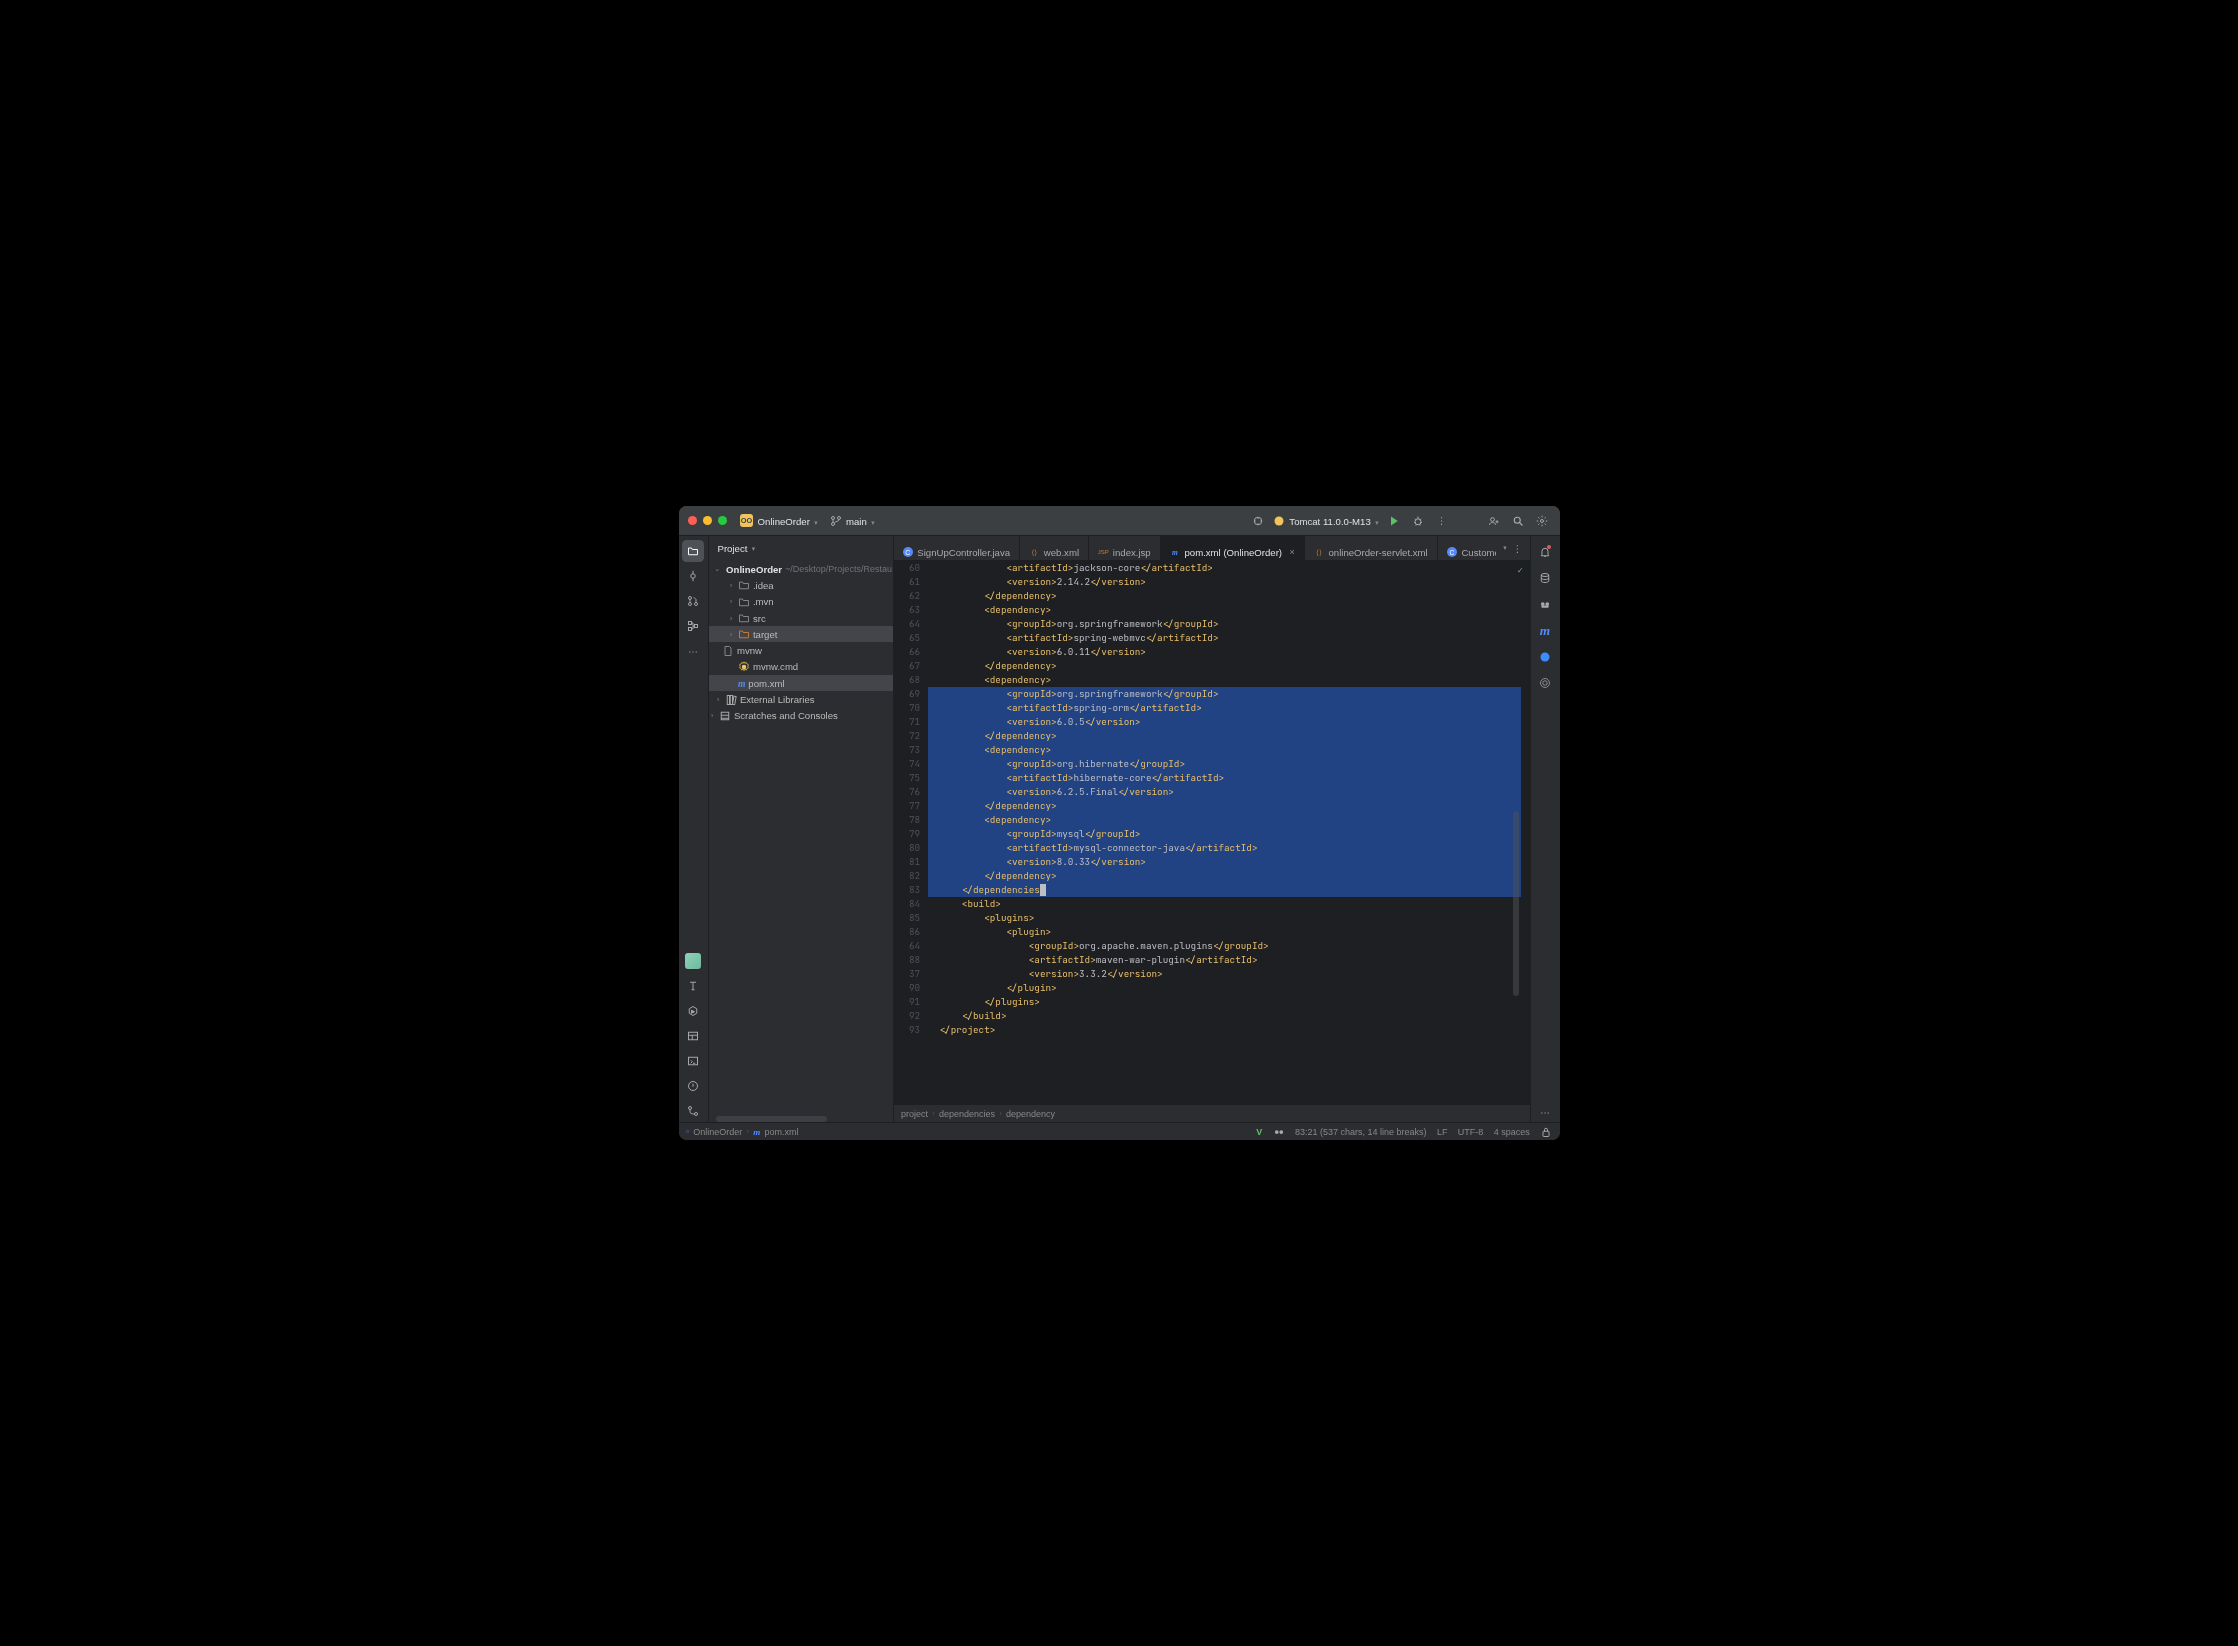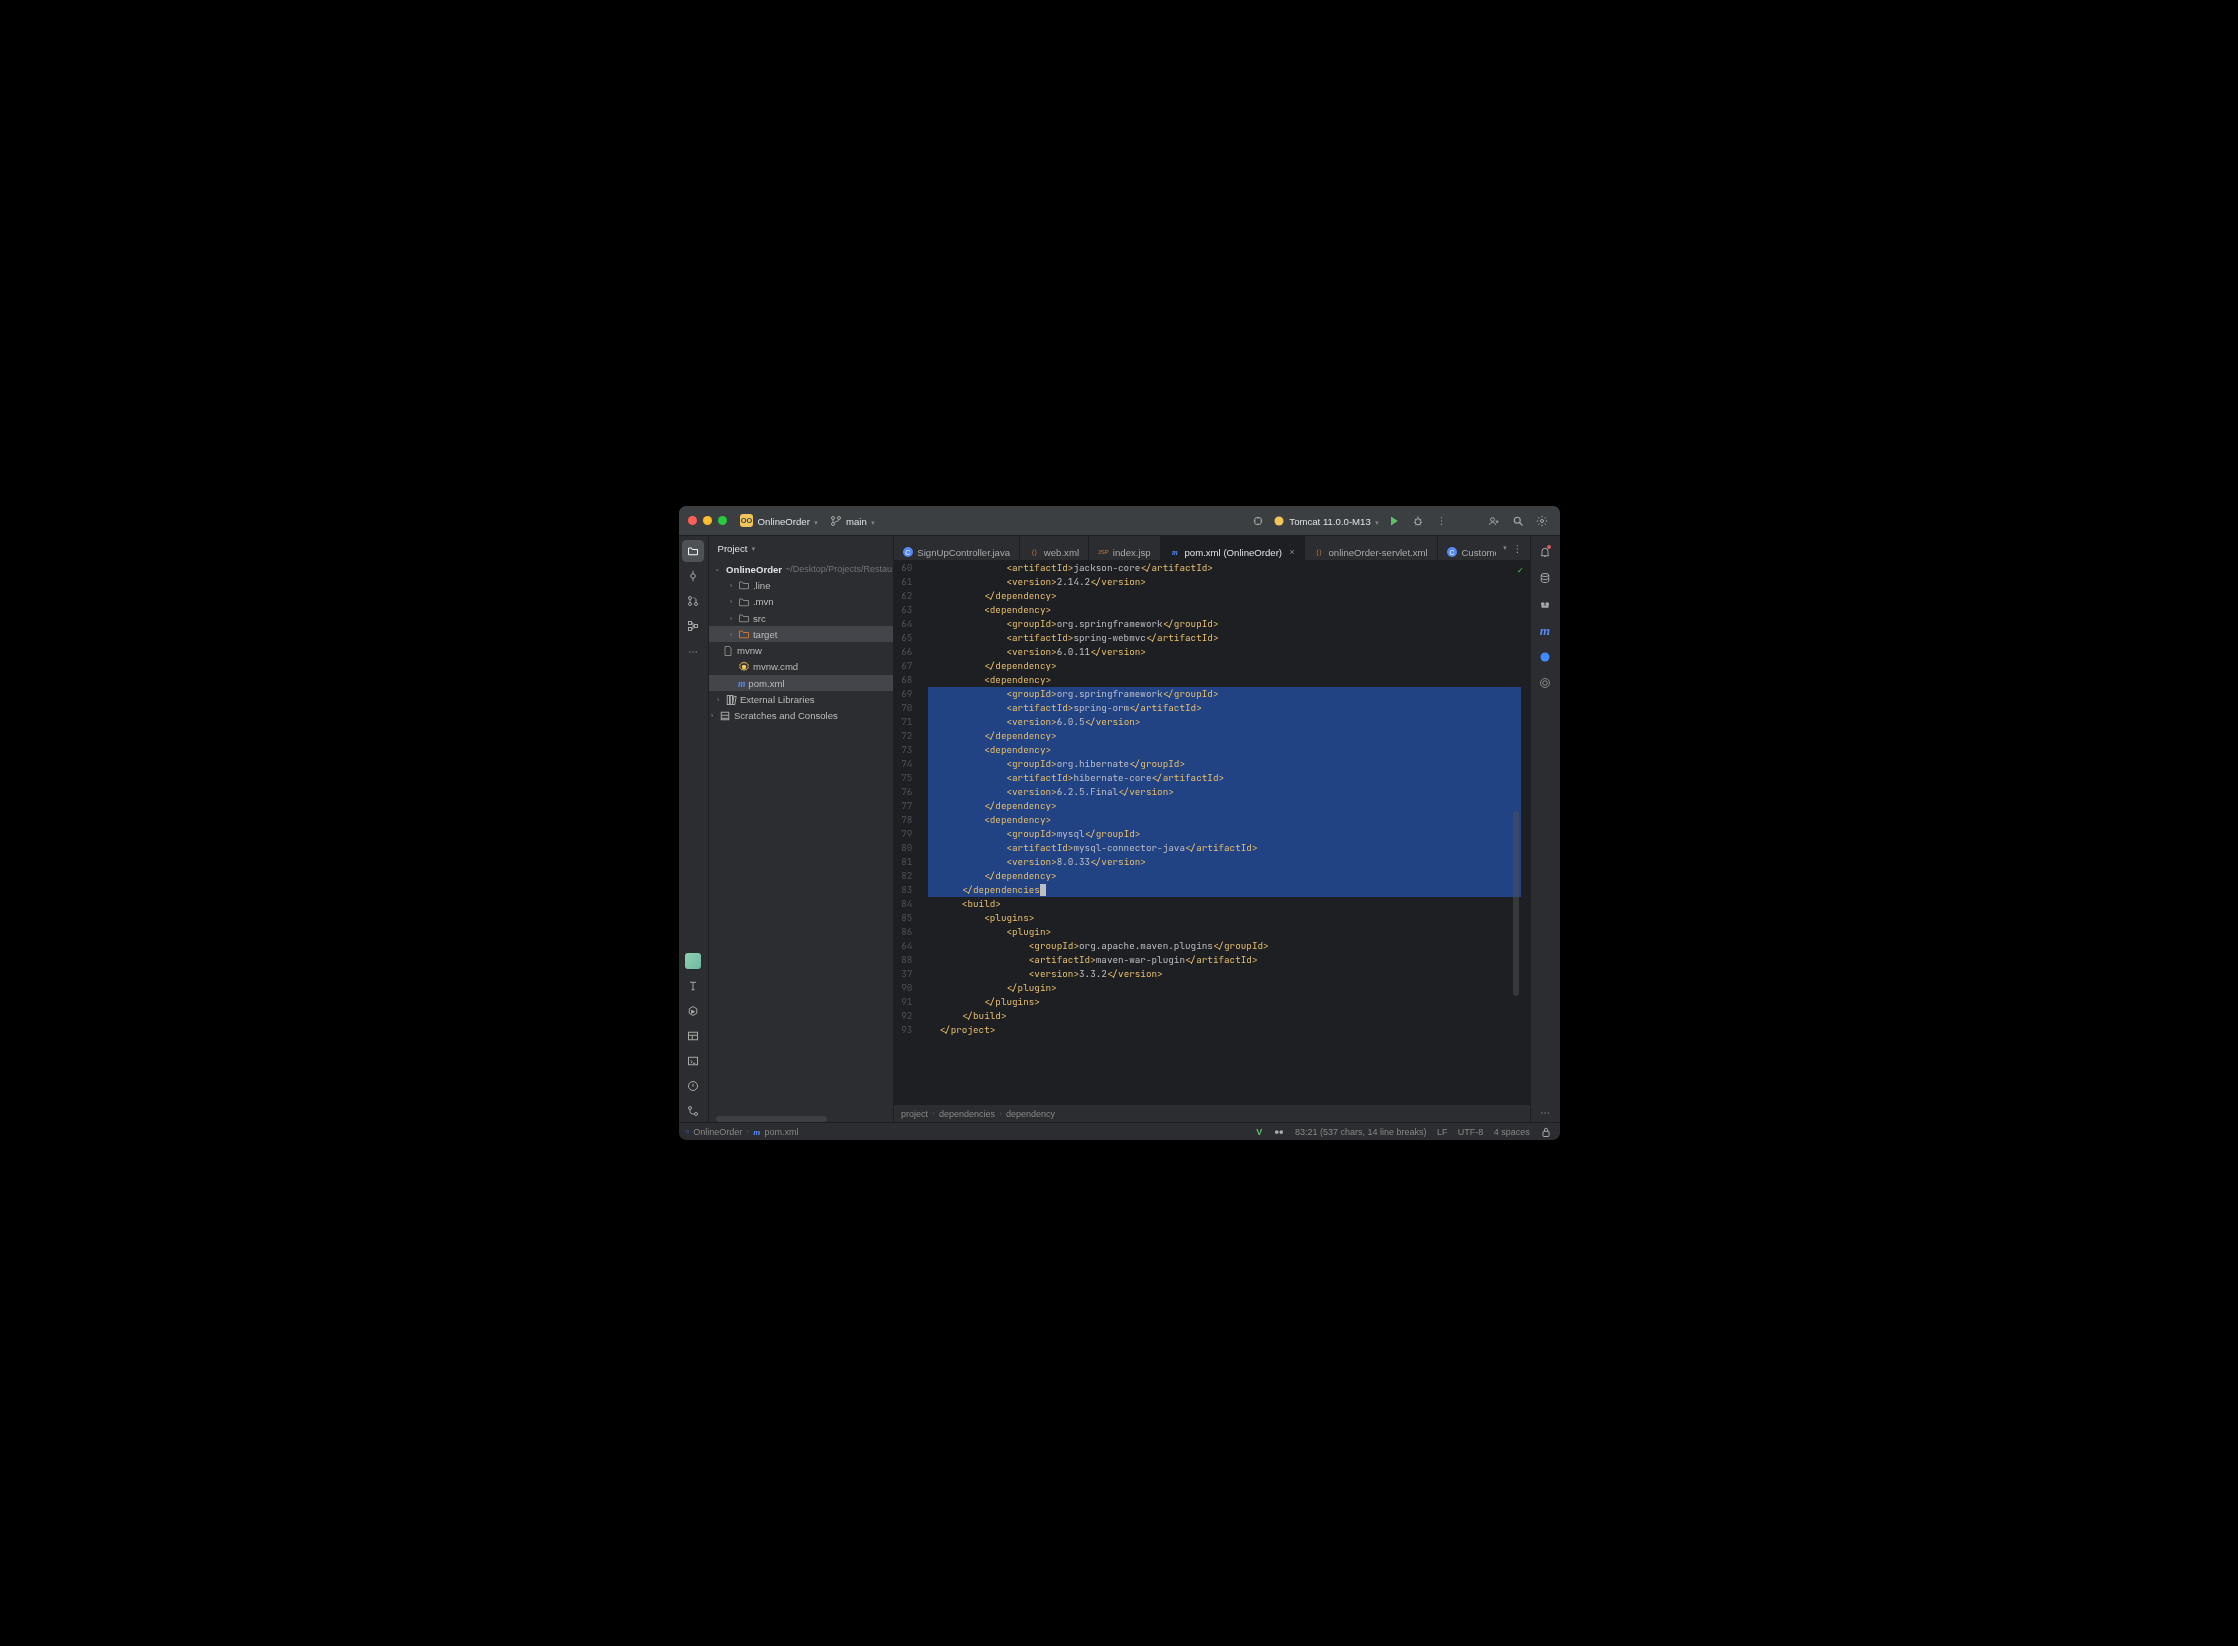--- a/index.html
+++ b/index.html
@@ -96,21 +96,21 @@
   display: flex; align-items: center; gap: 4.4px; padding: 16px 9px;
   font-size: 9.6px; color: #aaa; border-right: 0.7px solid #1e1f22;
   white-space: nowrap;
 }
 .tab.active { background: #1e1f22; color: #dfe1e5; border-bottom: 1.5px solid #3574f0; }
 .tab-ic { width: 10.4px; height: 10.4px; display: inline-flex; align-items: center; justify-content: center; font-size: 7.4px; }
 .tab-close { font-size: 9px; color: #888; margin-left: 3px; }
 .tab-extra { display: flex; align-items: center; gap: 6px; padding: 0 7.4px; color: #aaa; }
 .code-wrap { flex: 1; display: flex; position: relative; overflow: hidden; font-family: "JetBrains Mono", Menlo, monospace; font-size: 9.3px; }
 .gutter {
-  width: 34px; background: #1e1f22; text-align: center; color: #4b5059;
+  width: 34px; background: #1e1f22; text-align: right; color: #4b5059;
   padding-right: 7.4px; line-height: 14px; padding-top: 0;
   user-select: none; position: relative;
 }
 .gutter .ln { height: 14px; }
 .bulb {
   position: absolute; left: 37px; top: calc(14px * 23 + 0.7px);
   width: 10.4px; height: 10.4px; color: #f2c55c;
 }
 .code {
   flex: 1; line-height: 14px; white-space: pre; overflow: auto;
@@ -310,21 +310,21 @@
             </svg>
           <span class="root-lbl">OnlineOrder</span>
           <span class="root-path">~/Desktop/Projects/Restau</span>
         </div>
         <div id="tree-items">
             <div class="tree-row" style="padding-left: 19px;">
               <span class="tw">›</span>
               <svg width="10.4" height="10.4" viewBox="0 0 16 16" fill="none" stroke="#888" stroke-width="1.3">
                 <path d="M2 4h4l1 2h7v7H2z"></path>
               </svg>
-              <span class="file-lbl">.line</span>
+              <span class="file-lbl">.idea</span>
             </div>
             <div class="tree-row" style="padding-left: 19px;">
               <span class="tw">›</span>
               <svg width="10.4" height="10.4" viewBox="0 0 16 16" fill="none" stroke="#888" stroke-width="1.3">
                 <path d="M2 4h4l1 2h7v7H2z"></path>
               </svg>
               <span class="file-lbl">.mvn</span>
             </div>
             <div class="tree-row" style="padding-left: 19px;">
               <span class="tw">›</span>

